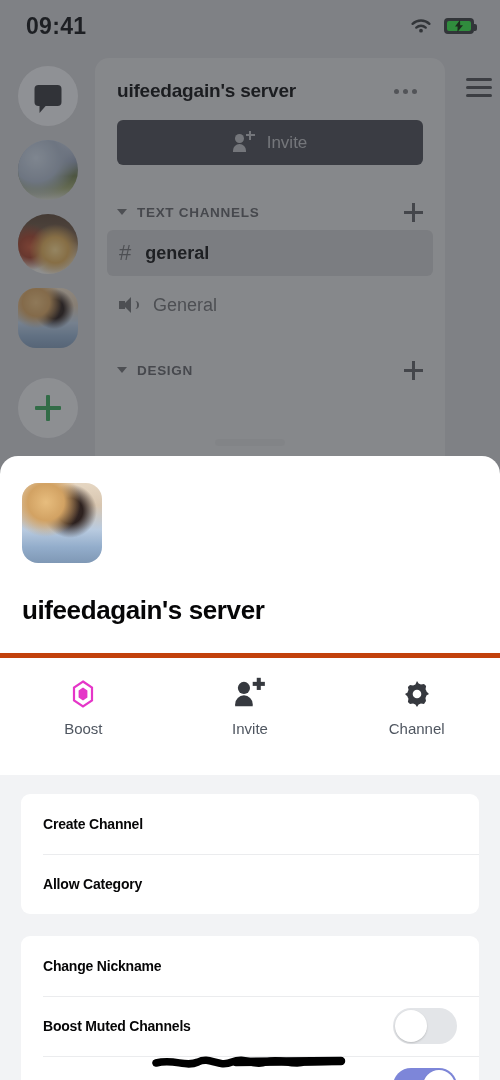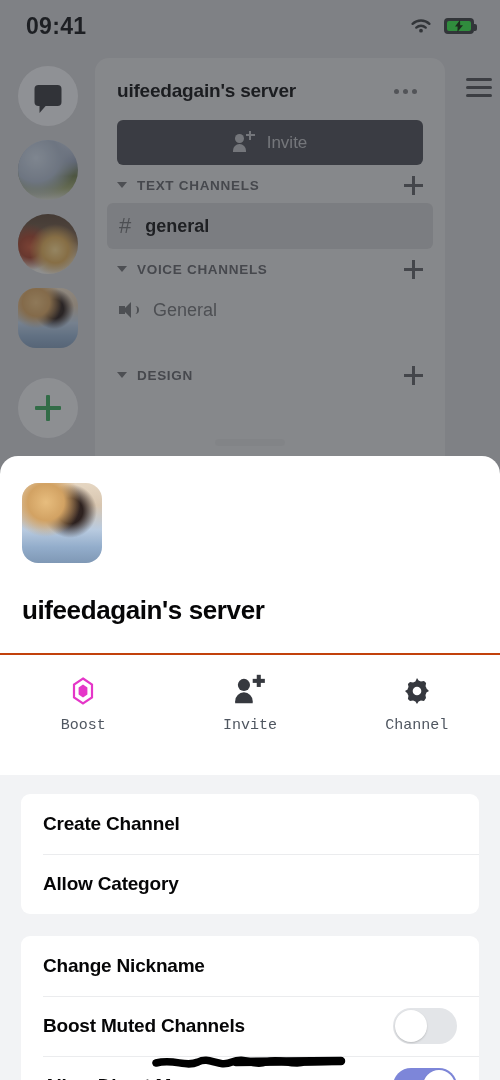--- a/index.html
+++ b/index.html
@@ -92,21 +92,21 @@
   #invite-btn .lbl{color:#b6b8bd;font-size:17px;}
   .person-add{position:relative;width:22px;height:20px;}
   .person-add .head{position:absolute;left:2px;top:1px;width:9px;height:9px;border-radius:50%;background:#b6b8bd;}
   .person-add .body{position:absolute;left:0;top:11px;width:13px;height:8px;border-radius:7px 7px 0 0;background:#b6b8bd;}
   .person-add .pl,.person-add .pm{position:absolute;background:#b6b8bd;}
   .person-add .pl{right:0;top:1px;width:9px;height:2.5px;}
   .person-add .pm{right:3.2px;top:-2px;width:2.5px;height:9px;}
 
   .cat-row{
     display:flex;align-items:center;justify-content:space-between;
-    padding:0 22px;margin-top:8px;height:24px;
+    padding:0 22px;margin-top:35px;height:24px;
   }
   .cat-left{display:flex;align-items:center;gap:10px;}
   .chev{width:0;height:0;border-left:5px solid transparent;border-right:5px solid transparent;border-top:6px solid #6e7074;}
   .cat-label{font-size:13.5px;font-weight:600;letter-spacing:.7px;color:#606268;}
   .cat-plus{position:relative;width:19px;height:19px;}
   .cat-plus:before,.cat-plus:after{content:"";position:absolute;background:#5d5f64;}
   .cat-plus:before{left:8px;top:0;width:3px;height:19px;}
   .cat-plus:after{top:8px;left:0;height:3px;width:19px;}
 
   .chan-row{
@@ -137,22 +137,22 @@
     background:#ffffff;border-radius:18px 18px 0 0;overflow:hidden;
   }
   #sheet-head{padding:27px 22px 0 22px;}
   #sheet-avatar{
     width:80px;height:80px;border-radius:16px;overflow:hidden;background:#ddd;
   }
   #sheet-title{
     margin-top:32px;font-size:26px;font-weight:700;color:#060607;letter-spacing:-.4px;
   }
   #actions{
-    margin-top:27px;border-top:2px solid #c2410c;
-    display:flex;align-items:flex-start;padding:22px 0 20px 0;font-family:Liberation Mono, monospace;
+    margin-top:27px;border-top:5px solid #c2410c;
+    display:flex;align-items:flex-start;padding:22px 0 20px 0;
   }
   .action{flex:1;display:flex;flex-direction:column;align-items:center;gap:12px;}
   .action .lbl{font-size:15px;color:#4f5660;}
   .ic{height:28px;display:flex;align-items:center;justify-content:center;}
 
   .boost-gem{width:24px;height:28px;}
   .bell{position:relative;width:22px;height:24px;}
   .bell .dome{position:absolute;left:2px;top:1px;width:18px;height:17px;border-radius:9px 9px 3px 3px;background:#36393f;}
   .bell .base{position:absolute;left:0;top:16px;width:22px;height:3.5px;border-radius:2px;background:#36393f;}
   .bell .clap{position:absolute;left:8px;top:20px;width:6px;height:4px;border-radius:0 0 4px 4px;background:#36393f;}
@@ -162,21 +162,21 @@
 
   #cards{background:#f2f3f5;position:absolute;left:0;right:0;top:319px;bottom:0;padding-top:19px;}
   .card{margin:0 21px 22px 21px;background:#fff;border-radius:9px;overflow:hidden;}
   .row{
     height:60px;display:flex;align-items:center;justify-content:space-between;
     padding:0 22px;box-sizing:border-box;position:relative;
   }
   .row + .row:before{
     content:"";position:absolute;left:22px;right:0;top:0;height:1px;background:#ebecee;
   }
-  .row .txt{font-size:19px;font-weight:700;color:#060607;letter-spacing:-.2px;}
+  .row .txt{font-size:14px;font-weight:700;color:#060607;letter-spacing:-.2px;}
   .toggle{width:64px;height:36px;border-radius:18px;position:relative;background:#e3e5e8;flex:none;}
   .toggle .knob{
     position:absolute;top:2px;left:2px;width:32px;height:32px;border-radius:50%;
     background:#fff;box-shadow:0 1px 2px rgba(0,0,0,.18);
   }
   .toggle.on{background:#7d86d9;}
   .toggle.on .knob{left:30px;}
 
   
   #annotation{position:absolute;left:0;top:0;width:500px;height:1080px;pointer-events:none;}
@@ -248,27 +248,20 @@
         <span class="cat-label">TEXT CHANNELS</span>
       </span>
       <span class="cat-plus"></span>
     </div>
 
     <div class="chan-row active">
       <span class="hash">#</span>
       <span class="chan-name">general</span>
     </div>
 
-    <div class="cat-row">
-      <span class="cat-left">
-        <span class="chev"></span>
-        <span class="cat-label">VOICE CHANNELS</span>
-      </span>
-      <span class="cat-plus"></span>
-    </div>
 
     <div class="chan-row">
       <span class="speaker">
         <span class="sp-b"></span>
           <span class="sp-c"></span>
           <span class="sp-w"></span>
       </span>
       <span class="chan-name">General</span>
     </div>
 

